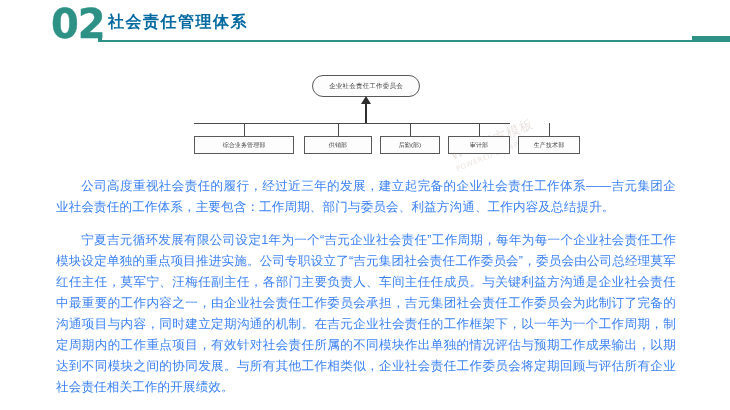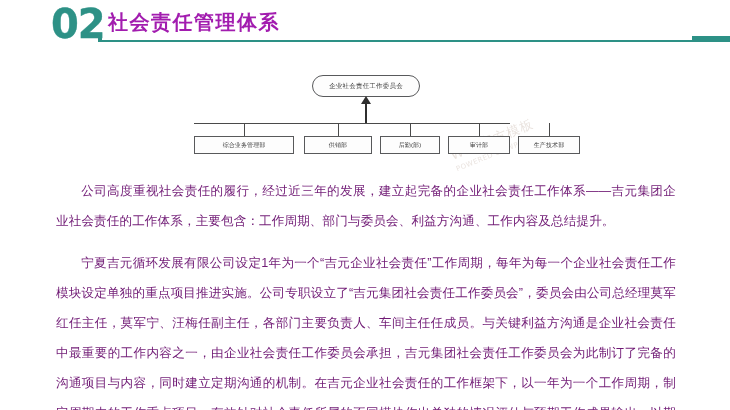--- a/index.html
+++ b/index.html
@@ -33,23 +33,23 @@
     font-weight: 700;
     letter-spacing: -1px;
     color: #2d9186;
     line-height: 40px;
     -webkit-text-stroke: 0.4px #2d9186;
   }
   #section-title {
     position: absolute;
     left: 63px;
     top: 8px;
-    font-size: 20px;
+    font-size: 16px;
     font-weight: 700;
-    color: #a21caf;
+    color: #0369a1;
     letter-spacing: 1.5px;
     line-height: 28px;
     white-space: nowrap;
   }
   #header-rule-thin {
     position: absolute;
     left: 57px;
     top: 40px;
     width: 590px;
     height: 1.5px;
@@ -178,22 +178,22 @@
   
   #body-text {
     position: absolute;
     left: 56px;
     top: 176px;
     width: 620px;
   }
   #body-text p {
     margin: 0;
     font-size: 12.6px;
-    line-height: 30px;
-    color: #701a75;
+    line-height: 21px;
+    color: #3b82f6;
     text-align: justify;
     text-justify: inter-ideograph;
     letter-spacing: 0.1px;
     text-indent: 2em;
   }
   #body-text p + p {
     margin-top: 12px;
   }
 </style>
 </head>

